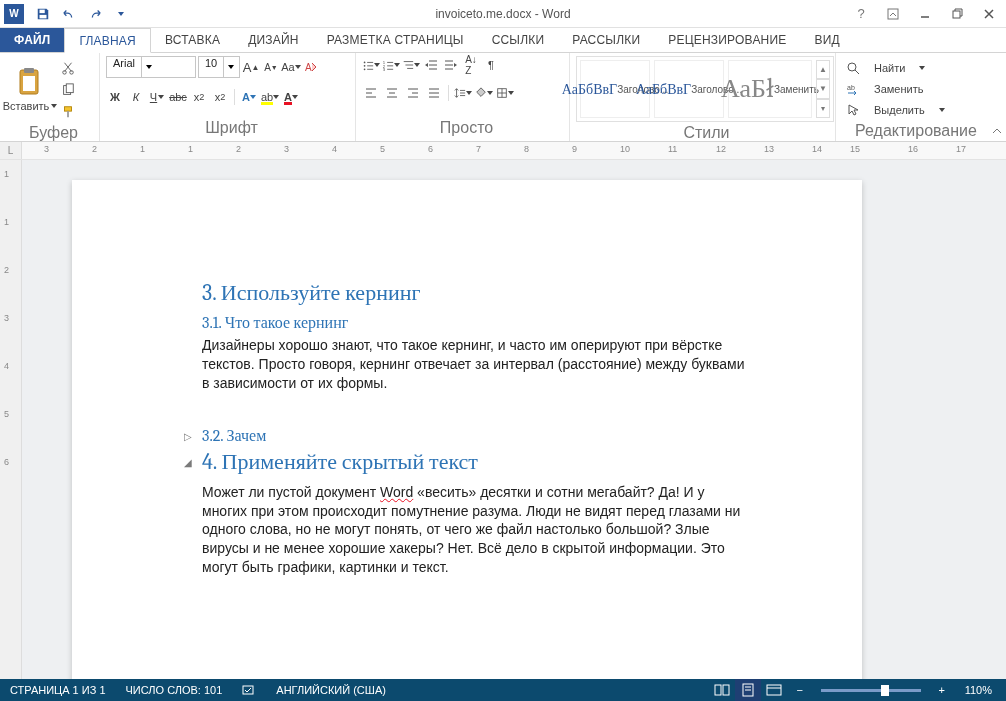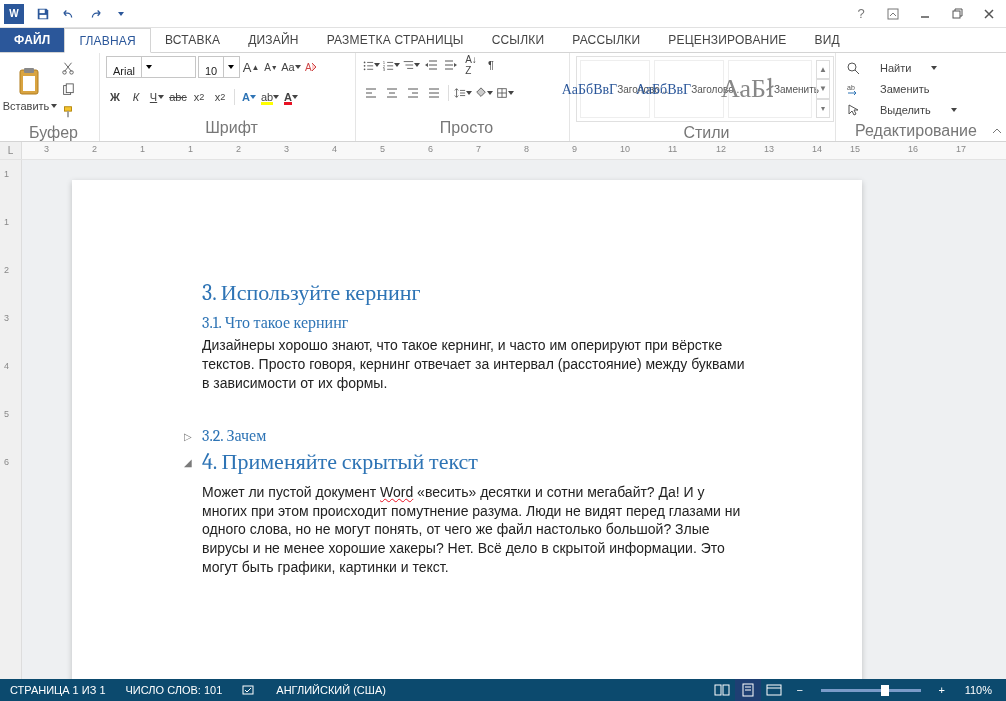--- a/index.html
+++ b/index.html
@@ -27,39 +27,39 @@
 .group-label { font-size: 16px; color: #777; text-align: center; padding: 2px 0 4px 8px; position: relative; }
 
 .big-btn { display: flex; flex-direction: column; align-items: center; justify-content: center; width: 48px; height: 66px; }
 .big-btn .icn { width: 32px; height: 32px; display:flex; align-items:center; justify-content:center; }
 .big-btn .lbl { font-size: 11px; color: #444; margin-top: 2px; display:flex; align-items:center; gap:2px; }
 .mini-col { display:flex; flex-direction:column; gap:2px; padding-top:2px; }
 .mini-btn { width:20px; height:20px; display:flex; align-items:center; justify-content:center; color:#555; }
 .mini-btn svg { width:14px; height:14px; }
 
 .font-row { display:flex; align-items:center; gap:2px; }
-.combo { border:1px solid #c6c6c6; height:22px; display:flex; align-items:flex-end; background:#fff; }
+.combo { border:1px solid #c6c6c6; height:22px; display:flex; align-items:flex-start; background:#fff; }
 .combo .txt { padding: 0 6px; font-size:11px; color:#222; }
 .combo .arr { width:14px; border-left:1px solid #c6c6c6; height:100%; display:flex; align-items:center; justify-content:center; }
 .tiny { width:18px; height:18px; display:flex; align-items:center; justify-content:center; font-size:11px; color:#444; }
 .row2 { display:flex; gap:3px; align-items:center; margin-top:6px; }
 .bold { font-weight:bold; } .ital { font-style:italic; } .uline { text-decoration:underline; } .strike { text-decoration:line-through; }
 .colorbar { width:16px; height:3px; display:block; }
 
 .para-row { display:flex; gap:2px; align-items:center; }
 .styles-gallery { display:flex; gap:4px; align-items:center; border:1px solid #e0e0e0; padding:3px; height:66px; }
 .style-item { width:70px; height:58px; border:1px solid #eee; display:flex; flex-direction:row; align-items:center; justify-content:center; font-size:10px; color:#555; }
 .style-item .prev { font-family: Cambria, serif; font-size:14px; color:#2b579a; }
 .style-item.big { width:84px; }
 .style-item.big .prev { font-size:26px; color:#888; }
 .style-scroll { width:14px; display:flex; flex-direction:column; height:58px; }
 .style-scroll div { flex:1; border:1px solid #ddd; display:flex; align-items:center; justify-content:center; font-size:8px; color:#777; }
 
 .edit-col { display:flex; flex-direction:column; gap:1px; padding-top:2px; }
-.edit-item { display:flex; align-items:center; gap:20px; font-size:11px; color:#444; padding:1px 4px; height:20px; }
+.edit-item { display:flex; align-items:center; gap:14px; font-size:11px; color:#444; padding:1px 4px; height:20px; }
 .edit-item svg { width:14px; height:14px; }
 
 .ruler-h { height:18px; background:#f8f8f8; border-bottom:1px solid #e3e3e3; display:flex; align-items:center; position:relative; }
 .ruler-corner { width:22px; height:100%; border-right:1px solid #ddd; background:#f0f0f0; font-size:10px; color:#888; display:flex; align-items:center; justify-content:center; }
 .ruler-track { flex:1; position:relative; height:100%; font-size:9px; color:#888; }
 .ruler-num { position:absolute; top:2px; }
 
 .workspace { position:absolute; top:160px; bottom:22px; left:0; right:0; background:#eef0f2; display:flex; }
 .ruler-v { width:22px; background:#f0f0f0; border-right:1px solid #ddd; position:relative; }
 .ruler-v .num { position:absolute; left:4px; font-size:9px; color:#888; transform: translateY(-50%); }
@@ -100,20 +100,21 @@
       </div>
     <div class="qat-icon">
         <svg viewBox="0 0 16 16">
           <path fill="none" stroke="#2b579a" stroke-width="1.5" d="M5 12a5 5 0 0 1 5-5h4m0 0-3-3m3 3-3 3"></path>
         </svg>
       </div>
     <div class="qat-icon">
         <span class="caret"></span>
       </div>
   </div>
+  <div class="title-center">invoiceto.me.docx - Word</div>
   <div class="title-right">
     <div class="win-btn" style="font-size:13px;color:#777">?</div>
     <div class="win-btn">
         <svg viewBox="0 0 12 12">
           <rect x="1" y="1" width="10" height="10" fill="none" stroke="#777"></rect>
           <path d="M3 8l3-3 3 3" fill="none" stroke="#777"></path>
         </svg>
       </div>
     <div class="win-btn">
         <svg viewBox="0 0 12 12">

